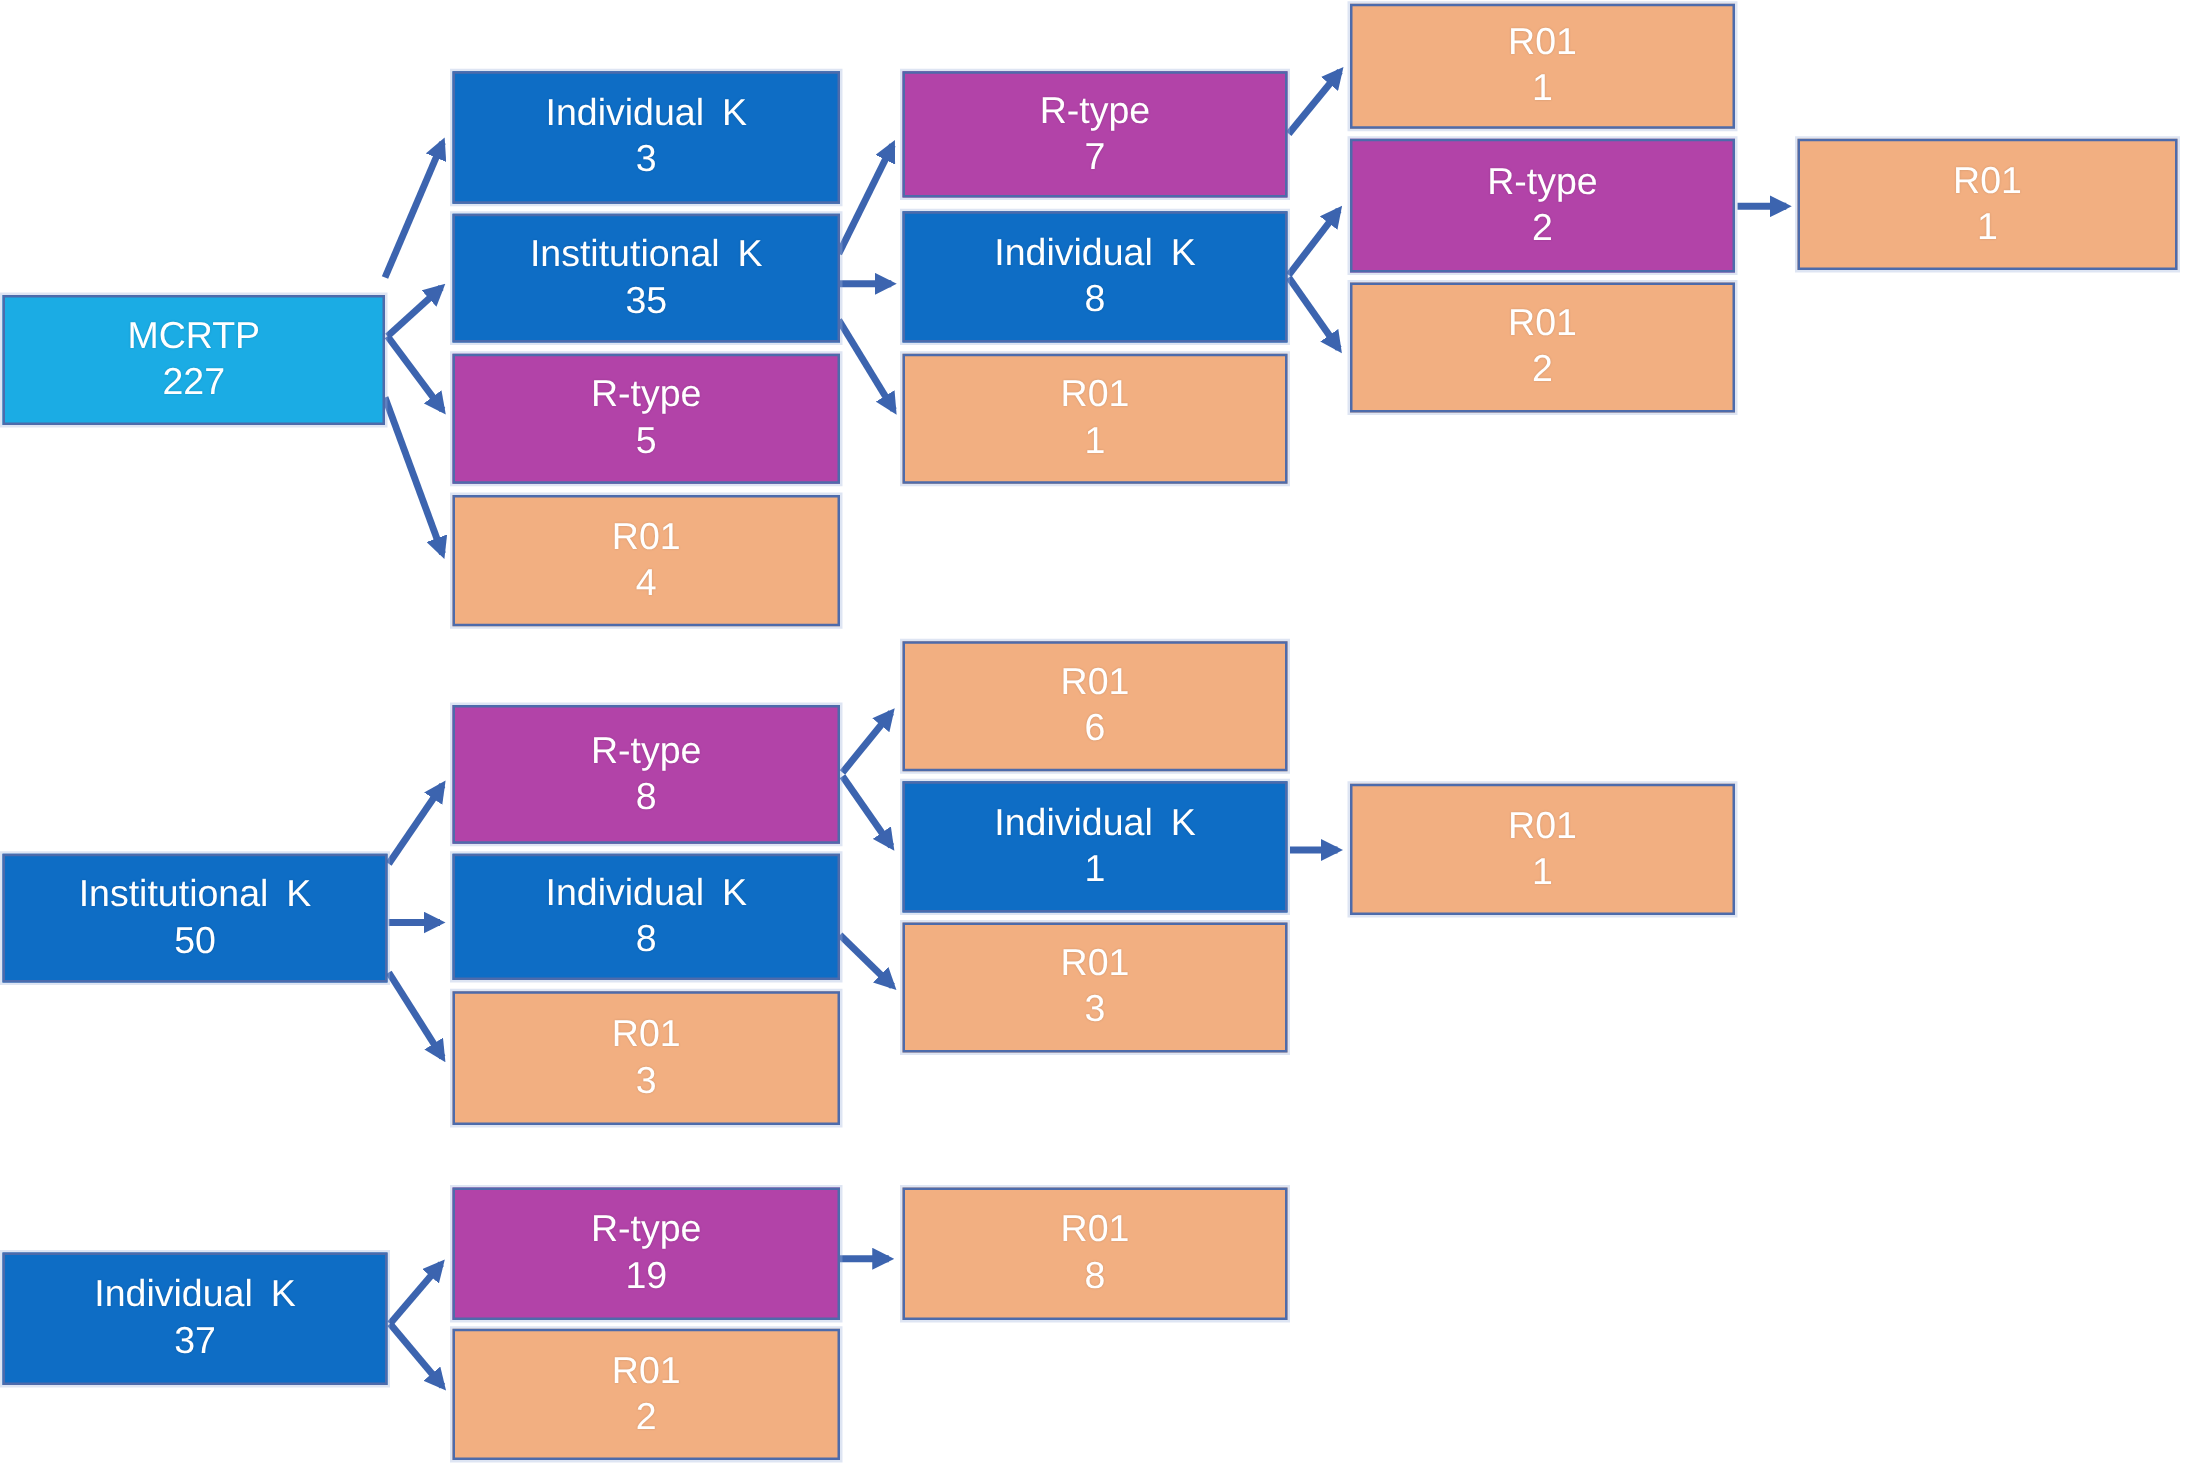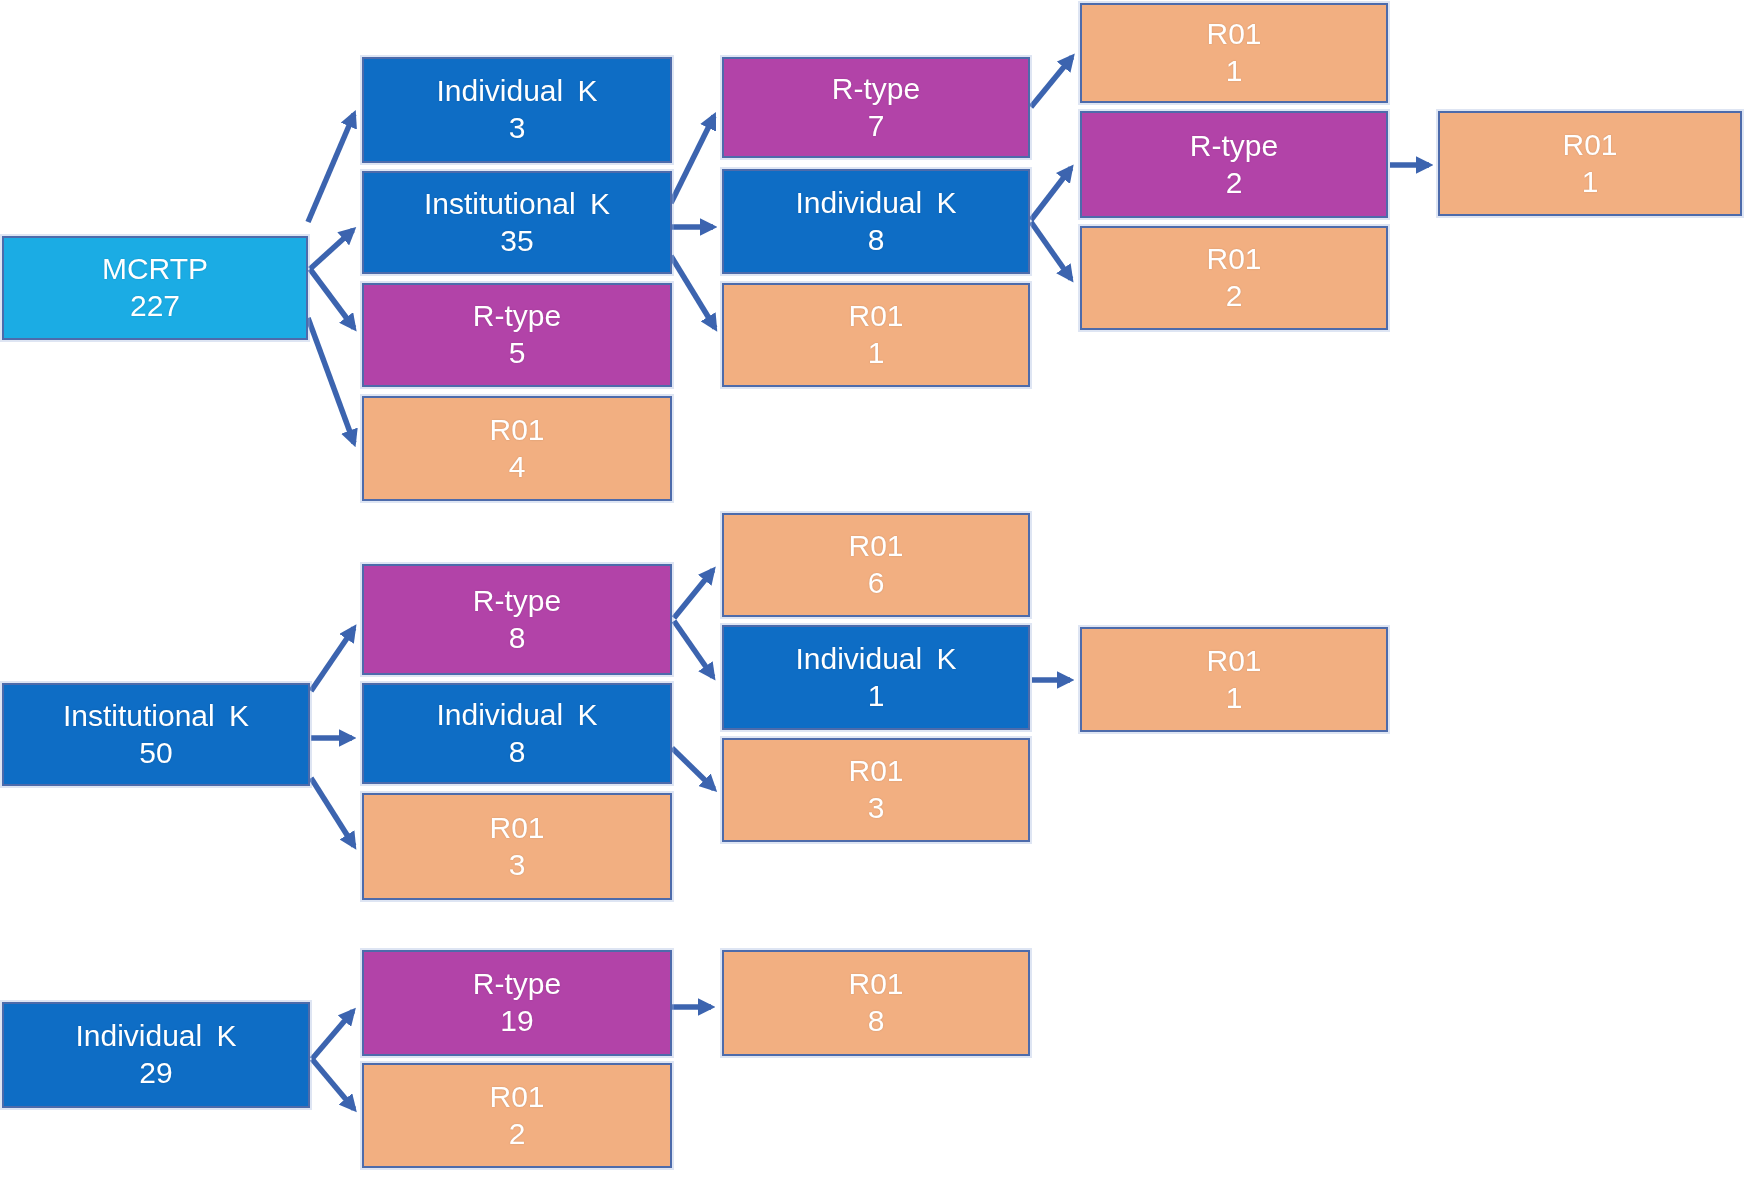--- a/index.html
+++ b/index.html
@@ -157,21 +157,21 @@
     <div class="node" style="left: 722px; top: 738px; width: 308px; height: 104px; background: rgb(242, 175, 129); border-color: rgb(77, 107, 171); color: rgb(255, 255, 255);">
       <div class="lab">R01</div>
       <div class="val">3</div>
     </div>
     <div class="node" style="left: 1080px; top: 627px; width: 308px; height: 105px; background: rgb(242, 175, 129); border-color: rgb(77, 107, 171); color: rgb(255, 255, 255);">
       <div class="lab">R01</div>
       <div class="val">1</div>
     </div>
     <div class="node" style="left: 2px; top: 1002px; width: 308px; height: 106px; background: rgb(14, 109, 197); border-color: rgb(77, 107, 171); color: rgb(255, 255, 255);">
       <div class="lab">Individual K</div>
-      <div class="val">29</div>
+      <div class="val">37</div>
     </div>
     <div class="node" style="left: 362px; top: 950px; width: 310px; height: 106px; background: rgb(178, 67, 168); border-color: rgb(77, 107, 171); color: rgb(255, 255, 255);">
       <div class="lab">R-type</div>
       <div class="val">19</div>
     </div>
     <div class="node" style="left: 362px; top: 1063px; width: 310px; height: 105px; background: rgb(242, 175, 129); border-color: rgb(77, 107, 171); color: rgb(255, 255, 255);">
       <div class="lab">R01</div>
       <div class="val">2</div>
     </div>
     <div class="node" style="left: 722px; top: 950px; width: 308px; height: 106px; background: rgb(242, 175, 129); border-color: rgb(77, 107, 171); color: rgb(255, 255, 255);">

